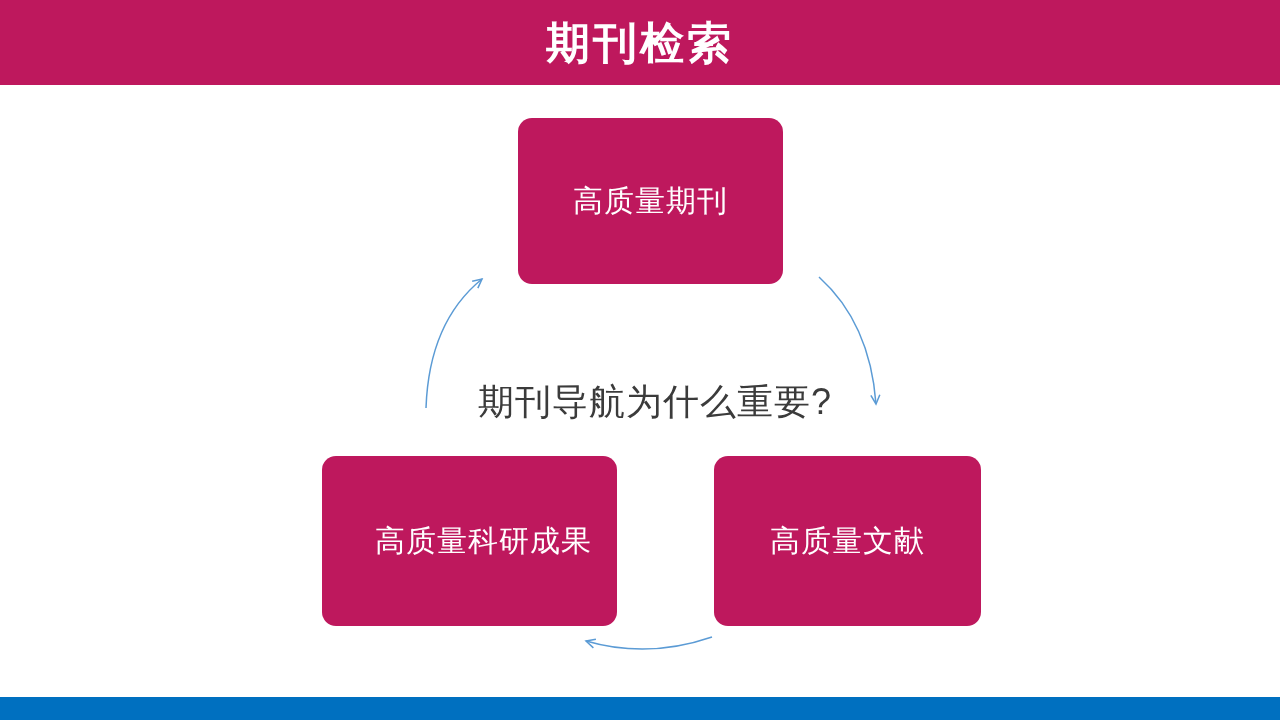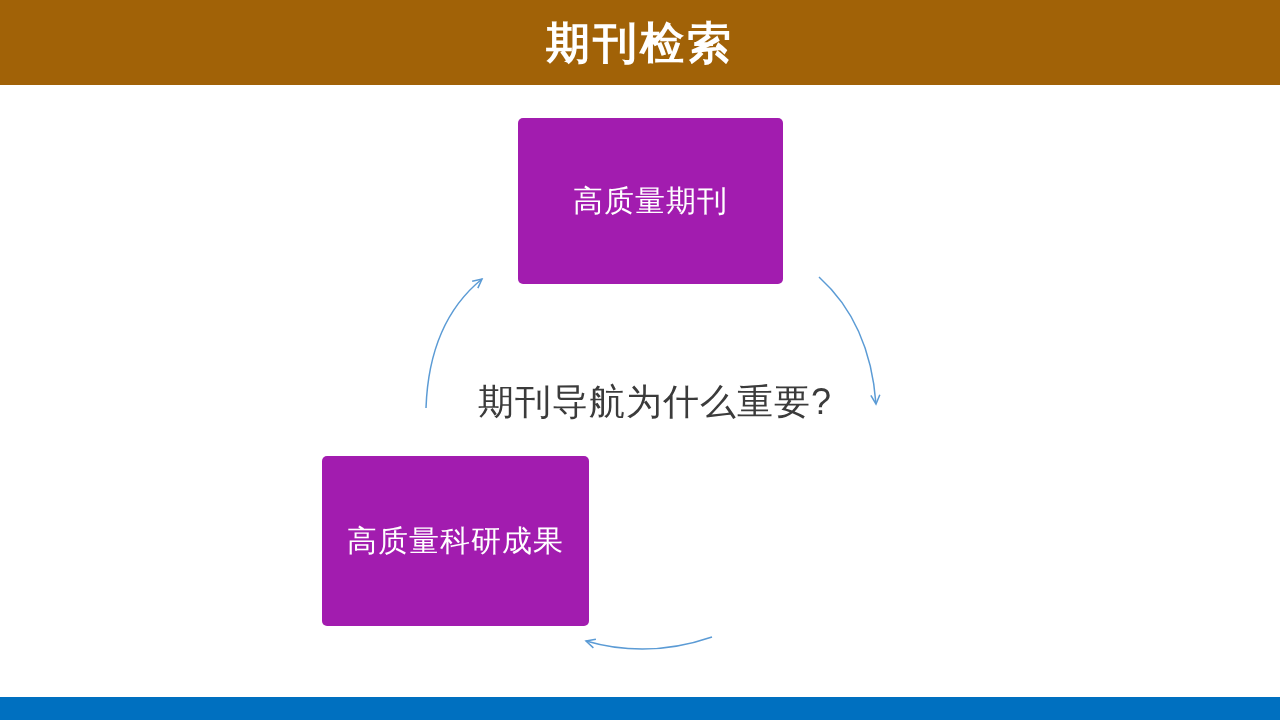--- a/index.html
+++ b/index.html
@@ -12,21 +12,21 @@
     position: relative;
     width: 1280px;
     height: 720px;
     background: #FFFFFF;
     overflow: hidden;
   }
   .top-bar {
     position: absolute;
     top: 0; left: 0;
     width: 1280px; height: 85px;
-    background: #a16207;
+    background: #be185d;
     display: flex;
     align-items: center;
     justify-content: center;
   }
   .slide-title {
     margin: 0;
     color: #FFFFFF;
     font-size: 44px;
     font-weight: bold;
     letter-spacing: 3px;
@@ -39,32 +39,32 @@
     background: #0070C0;
   }
   .arrows-layer {
     position: absolute;
     top: 0; left: 0;
     width: 1280px; height: 720px;
     pointer-events: none;
   }
   .node {
     position: absolute;
-    background: #a21caf;
-    border-radius: 5px;
+    background: #be185d;
+    border-radius: 14px;
     display: flex;
     align-items: center;
     justify-content: center;
     color: #FFFFFF;
     font-size: 30px;
     letter-spacing: 1px;
     text-align: center;
   }
   .node-top   { left: 518px; top: 118px; width: 265px; height: 166px; }
-  .node-left  { left: 322px; top: 456px; width: 267px; height: 170px; }
+  .node-left  { left: 322px; top: 456px; width: 267px; height: 170px; padding-left: 28px; }
   .node-right { left: 714px; top: 456px; width: 267px; height: 170px; }
   .question {
     position: absolute;
     left: 415px; top: 378px;
     width: 480px;
     text-align: center;
     font-size: 36px;
     font-weight: normal;
     color: #3B3B3B;
     letter-spacing: 1px;
@@ -91,18 +91,21 @@
   </svg>
 
   <div class="node node-top">
     <span>高质量期刊</span>
   </div>
 
   <div class="node node-left">
     <span>高质量科研成果</span>
   </div>
 
+  <div class="node node-right">
+    <span>高质量文献</span>
+  </div>
 
   <div class="question">期刊导航为什么重要?</div>
 
   <footer class="bottom-bar"></footer>
 
 </div>
 
 </body></html>

